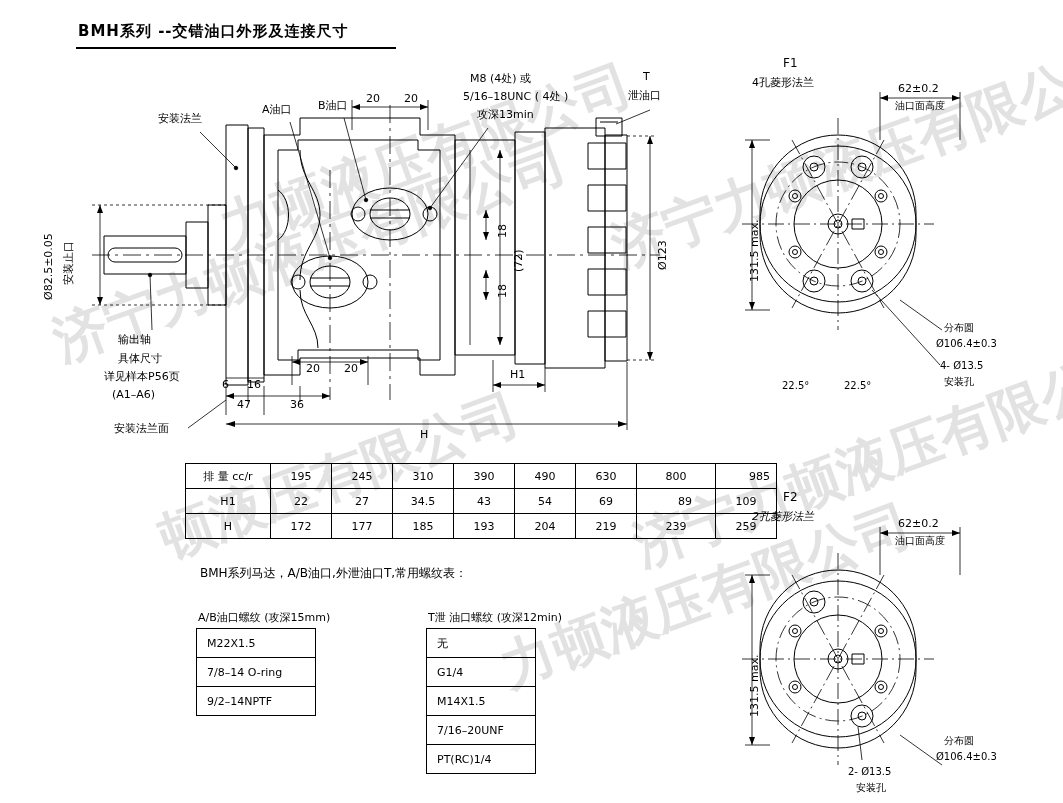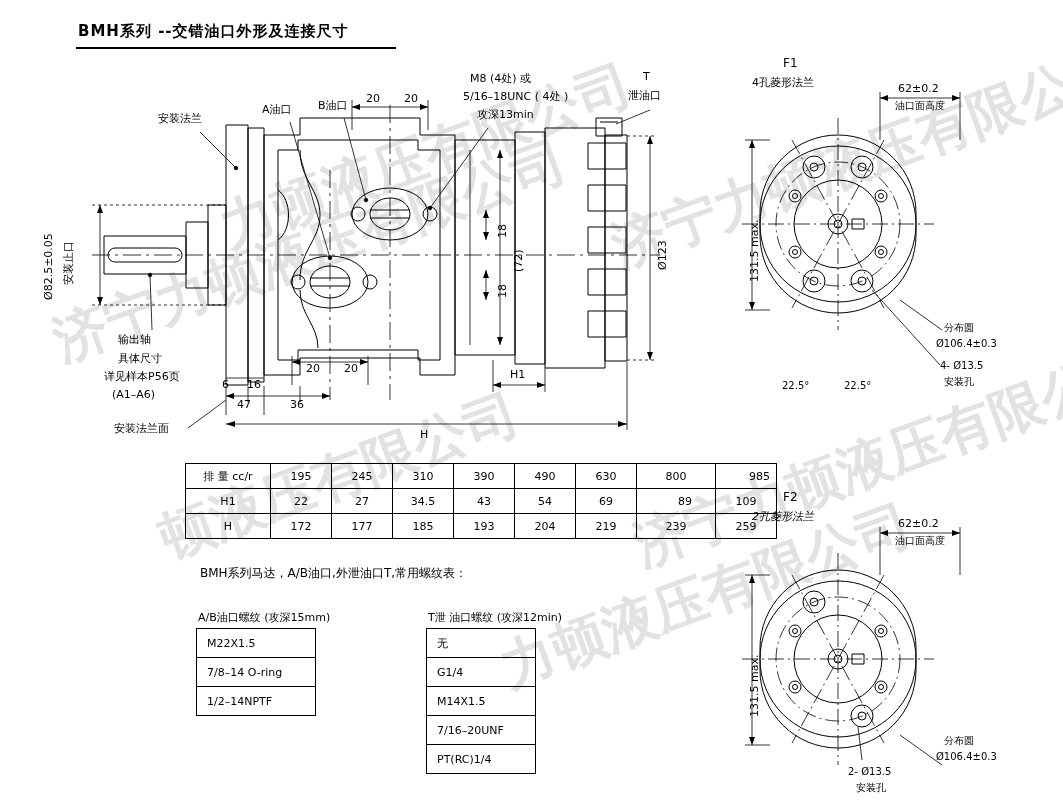--- a/index.html
+++ b/index.html
@@ -420,21 +420,21 @@
   <div class="tl thread-title" style="left:198px;top:610px;">A/B油口螺纹 (攻深15mm)</div>
   <table class="thread abs" style="left:196px;top:628px;width:120px;">
     <tbody id="thread-left-body">
         <tr>
           <td>M22X1.5</td>
         </tr>
         <tr>
           <td>7/8–14 O-ring</td>
         </tr>
         <tr>
-          <td>1/2–14NPTF</td>
+          <td>9/2–14NPTF</td>
         </tr>
       </tbody>
   </table>
 
   <div class="tl thread-title" style="left:428px;top:610px;">T泄 油口螺纹 (攻深12min)</div>
   <table class="thread abs" style="left:426px;top:628px;width:110px;">
     <tbody id="thread-right-body">
         <tr>
           <td>无</td>
         </tr>

